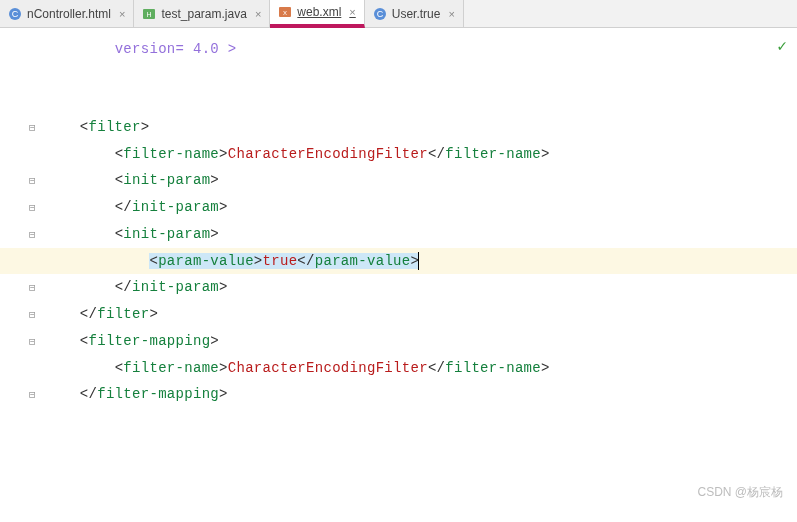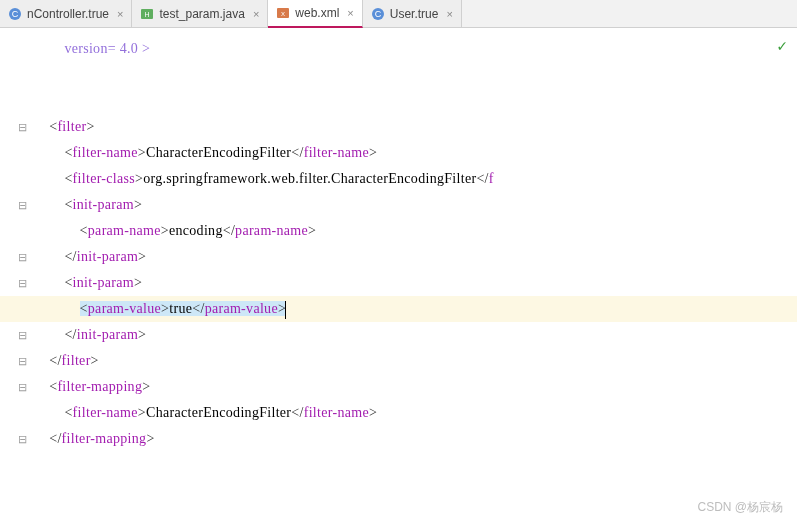--- a/index.html
+++ b/index.html
@@ -27,23 +27,24 @@
   gap: 5px;
   border-right: 1px solid #d0d0d0;
   background: #eeeeee;
   cursor: pointer;
   font-family: Arial, sans-serif;
   font-size: 12px;
   color: #444;
 }
 .tab.active {
   background: #ffffff;
-  border-bottom: 2px solid #be185d;
+  border-bottom: 4px solid #be185d;
   margin-bottom: -1px;
   font-weight: 500;
+  text-decoration: underline;
 }
 .tab .icon {
   width: 14px;
   height: 14px;
   display: flex;
   align-items: center;
   justify-content: center;
 }
 .tab .close {
   margin-left: 3px;
@@ -52,22 +53,21 @@
 }
 .editor {
   position: relative;
   padding: 8px 0 0 0;
   line-height: 26px;
   letter-spacing: 0.3px;
 }
 .line {
   display: flex;
   white-space: pre;
-  padding-left: 18px;
-  font-family: Liberation Serif, serif;
+  padding-left: 29px;
 }
 .gutter {
   width: 16px;
   flex-shrink: 0;
 }
 .fold {
   color: #a0a0a0;
   font-size: 11px;
   user-select: none;
 }
@@ -84,51 +84,51 @@
   position: relative;
 }
 .caret {
   border-left: 1px solid #000;
   display: inline-block;
   height: 18px;
   vertical-align: middle;
   margin-left: -1px;
 }
 .punc { color: #333333; }
-.tag  { color: #a21caf; }
+.tag  { color: #15803d; }
 .attr { color: #9370db; }
-.text { color: #000000; }
+.text { color: #b91c1c; }
 .check-mark {
   position: absolute;
   top: 36px;
   right: 10px;
   color: #3a9e3a;
   font-size: 16px;
 }
 .watermark {
   position: absolute;
-  bottom: 6px;
+  bottom: 21px;
   right: 14px;
   font-family: Arial, sans-serif;
   font-size: 12px;
   color: #bdbdbd;
 }
 </style>
 </head>
 <body>
 
 <div class="tab-bar">
   <div class="tab">
     <span class="icon">
       <svg viewBox="0 0 14 14">
           <circle cx="7" cy="7" r="6" fill="#5a8fd8"></circle>
           <text x="7" y="10" text-anchor="middle" font-size="9" fill="#fff" font-family="Arial">C</text>
         </svg>
     </span>
-    <span>nController.true</span>
+    <span>nController.html</span>
     <span class="close">×</span>
   </div>
   <div class="tab">
     <span class="icon">
       <svg viewBox="0 0 14 14">
           <rect x="1" y="2" width="12" height="10" rx="1" fill="#5fae5f"></rect>
           <text x="7" y="10" text-anchor="middle" font-size="7" fill="#fff" font-family="Arial">H</text>
         </svg>
     </span>
     <span>test_param.java</span>
@@ -162,25 +162,23 @@
 
 <div class="line"><span class="gutter"></span><span class="code">        <span class="attr">version= 4.0 &gt;</span></span></div>
 
 <div class="line"><span class="gutter"></span><span class="code"> </span></div>
 <div class="line"><span class="gutter"></span><span class="code"> </span></div>
 
 <div class="line"><span class="gutter"><span class="fold">⊟</span></span><span class="code">    <span class="punc">&lt;</span><span class="tag">filter</span><span class="punc">&gt;</span></span></div>
 
 <div class="line"><span class="gutter"></span><span class="code">        <span class="punc">&lt;</span><span class="tag">filter-name</span><span class="punc">&gt;</span><span class="text">CharacterEncodingFilter</span><span class="punc">&lt;/</span><span class="tag">filter-name</span><span class="punc">&gt;</span></span></div>
 
-<div class="line"><span class="gutter"></span><span class="code">        <span class="punc">&lt;</span><span class="tag">filter-class</span><span class="punc">&gt;</span><span class="text">org.springframework.web.filter.CharacterEncodingFilter</span><span class="punc">&lt;/</span><span class="tag">f</span></span></div>
 
 <div class="line"><span class="gutter"><span class="fold">⊟</span></span><span class="code">        <span class="punc">&lt;</span><span class="tag">init-param</span><span class="punc">&gt;</span></span></div>
 
-<div class="line"><span class="gutter"></span><span class="code">            <span class="punc">&lt;</span><span class="tag">param-name</span><span class="punc">&gt;</span><span class="text">encoding</span><span class="punc">&lt;/</span><span class="tag">param-name</span><span class="punc">&gt;</span></span></div>
 
 
 <div class="line"><span class="gutter"><span class="fold">⊟</span></span><span class="code">        <span class="punc">&lt;/</span><span class="tag">init-param</span><span class="punc">&gt;</span></span></div>
 
 <div class="line"><span class="gutter"><span class="fold">⊟</span></span><span class="code">        <span class="punc">&lt;</span><span class="tag">init-param</span><span class="punc">&gt;</span></span></div>
 
 
 <div class="line highlight caret-line"><span class="gutter"></span><span class="code">            <span class="sel"><span class="punc">&lt;</span><span class="tag">param-value</span><span class="punc">&gt;</span><span class="text">true</span><span class="punc">&lt;/</span><span class="tag">param-value</span><span class="punc">&gt;</span></span><span class="caret"></span></span></div>
 
 <div class="line"><span class="gutter"><span class="fold">⊟</span></span><span class="code">        <span class="punc">&lt;/</span><span class="tag">init-param</span><span class="punc">&gt;</span></span></div>

